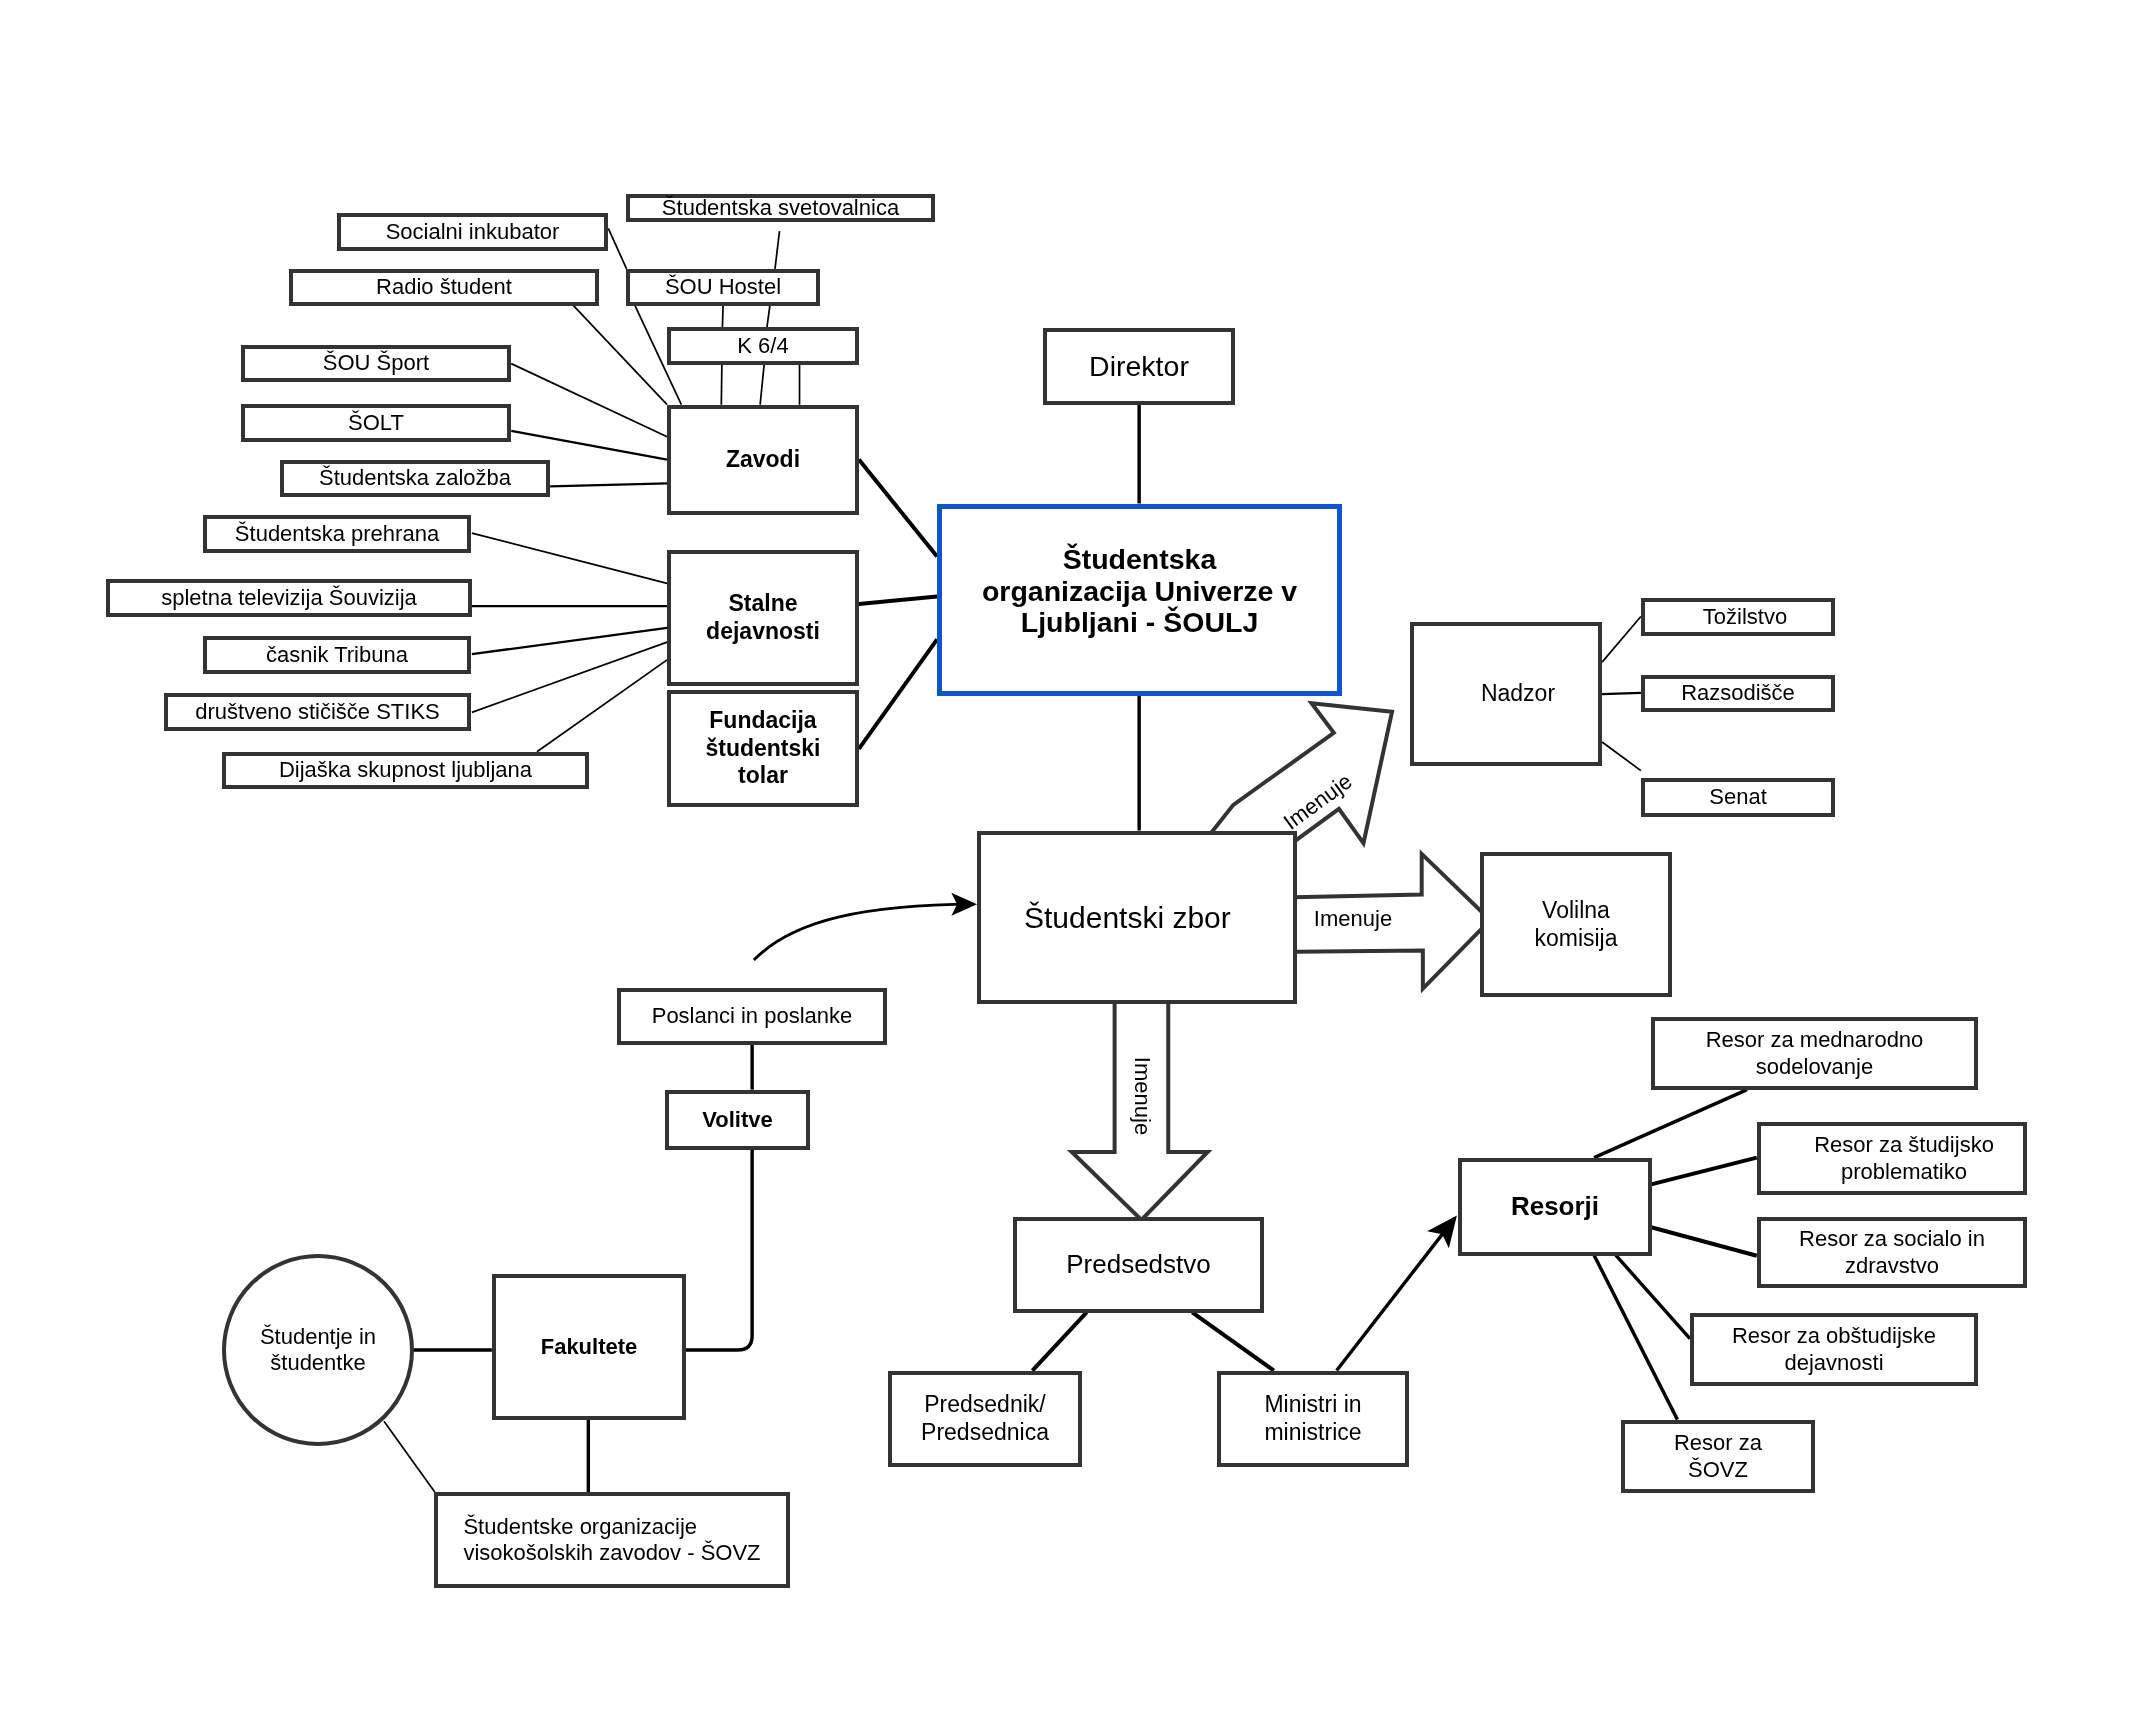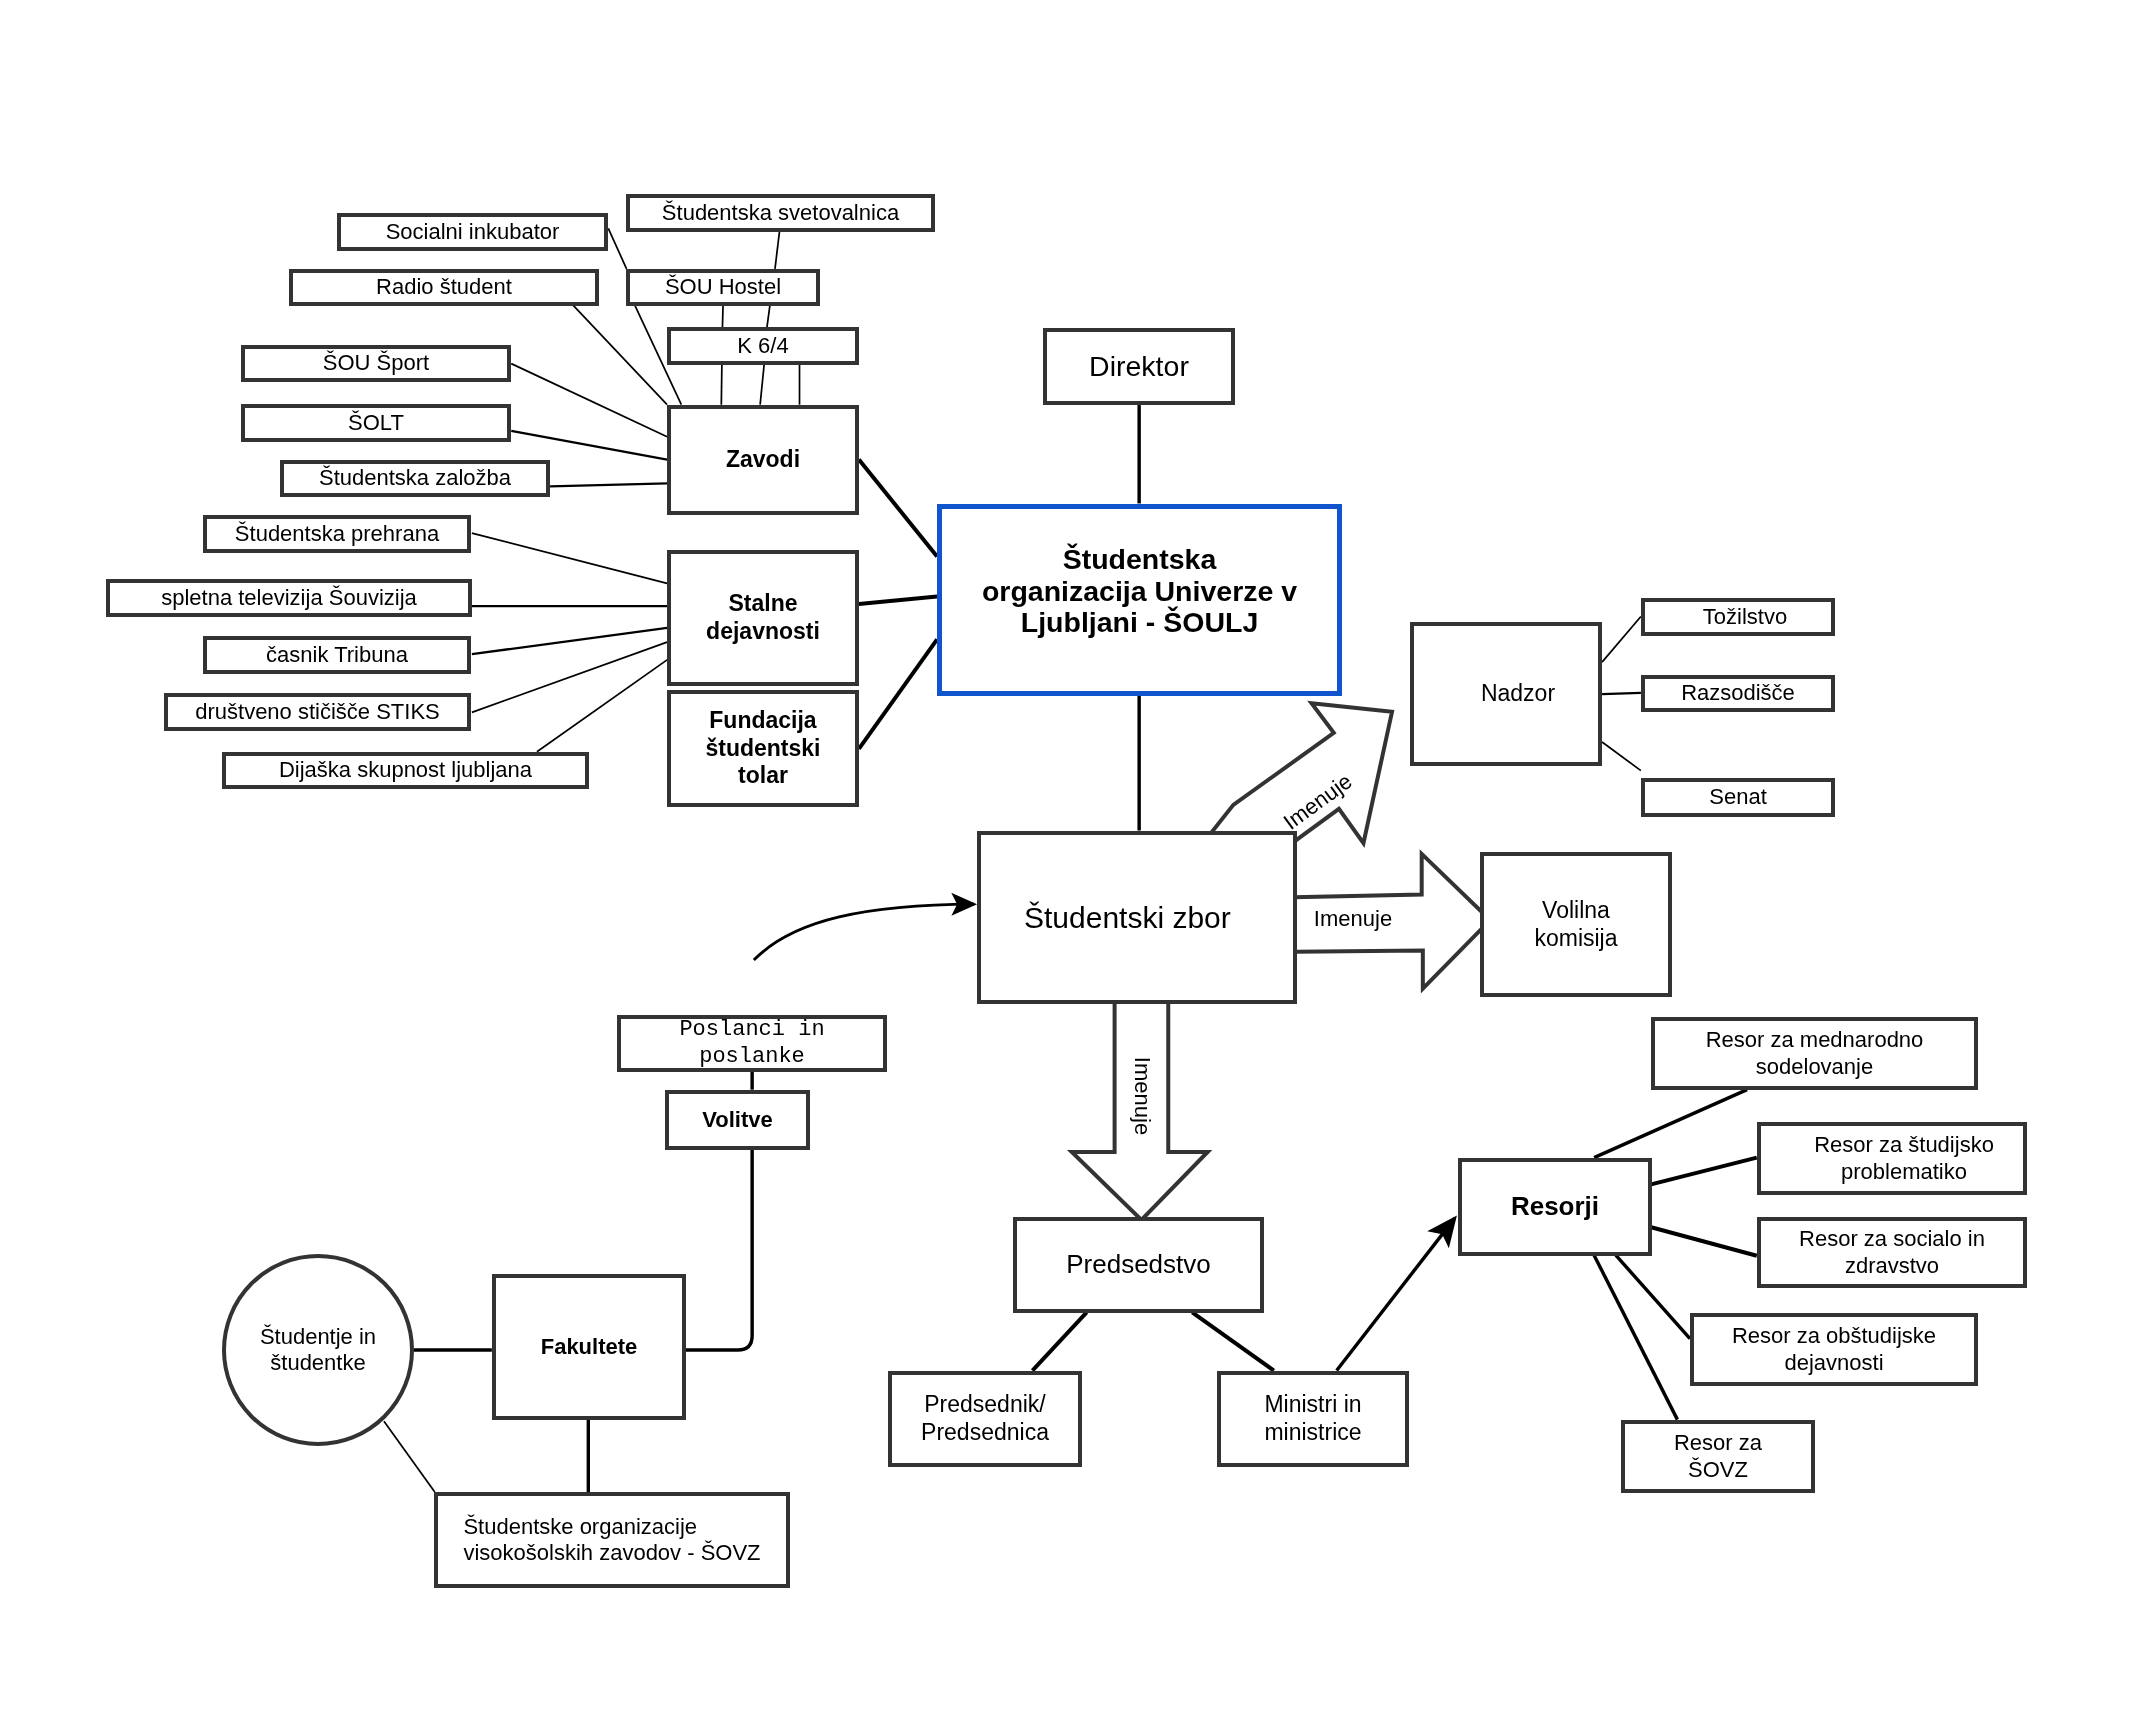--- a/index.html
+++ b/index.html
@@ -117,21 +117,21 @@
 </div>
 <div class="node md bold" style="left:667px;top:690px;width:192px;height:117px;">
   <span class="pre">Fundacija
 študentski
 tolar</span>
 </div>
 
 <div class="node sm" style="left:337px;top:213px;width:271px;height:38px;">
   <span>Socialni inkubator</span>
 </div>
-<div class="node sm" style="left:626px;top:194px;width:309px;height:38px;">
+<div class="node sm" style="left:626px;top:194px;width:309px;height:28px;">
   <span>Študentska svetovalnica</span>
 </div>
 <div class="node sm" style="left:289px;top:269px;width:310px;height:37px;">
   <span>Radio študent</span>
 </div>
 <div class="node sm" style="left:626px;top:269px;width:194px;height:37px;">
   <span>ŠOU Hostel</span>
 </div>
 <div class="node sm" style="left:667px;top:327px;width:192px;height:38px;">
   <span>K 6/4</span>
@@ -176,21 +176,21 @@
 </div>
 
 <div class="node lg" style="left:977px;top:831px;width:320px;height:173px;justify-content:flex-start;padding-left:43px;">
   <span>Študentski zbor</span>
 </div>
 <div class="node md" style="left:1480px;top:852px;width:192px;height:145px;">
   <span class="pre">Volilna
 komisija</span>
 </div>
 
-<div class="node sm" style="left:617px;top:1015px;width:270px;height:57px;font-family:Liberation Mono, monospace;">
+<div class="node sm" style="left:617px;top:988px;width:270px;height:57px;">
   <span>Poslanci in poslanke</span>
 </div>
 <div class="node sm bold" style="left:665px;top:1090px;width:145px;height:60px;">
   <span>Volitve</span>
 </div>
 <div class="node sm bold" style="left:492px;top:1274px;width:194px;height:146px;">
   <span>Fakultete</span>
 </div>
 <div class="node sm circle" style="left:222px;top:1254px;width:192px;height:192px;">
   <span class="pre">Študentje in

